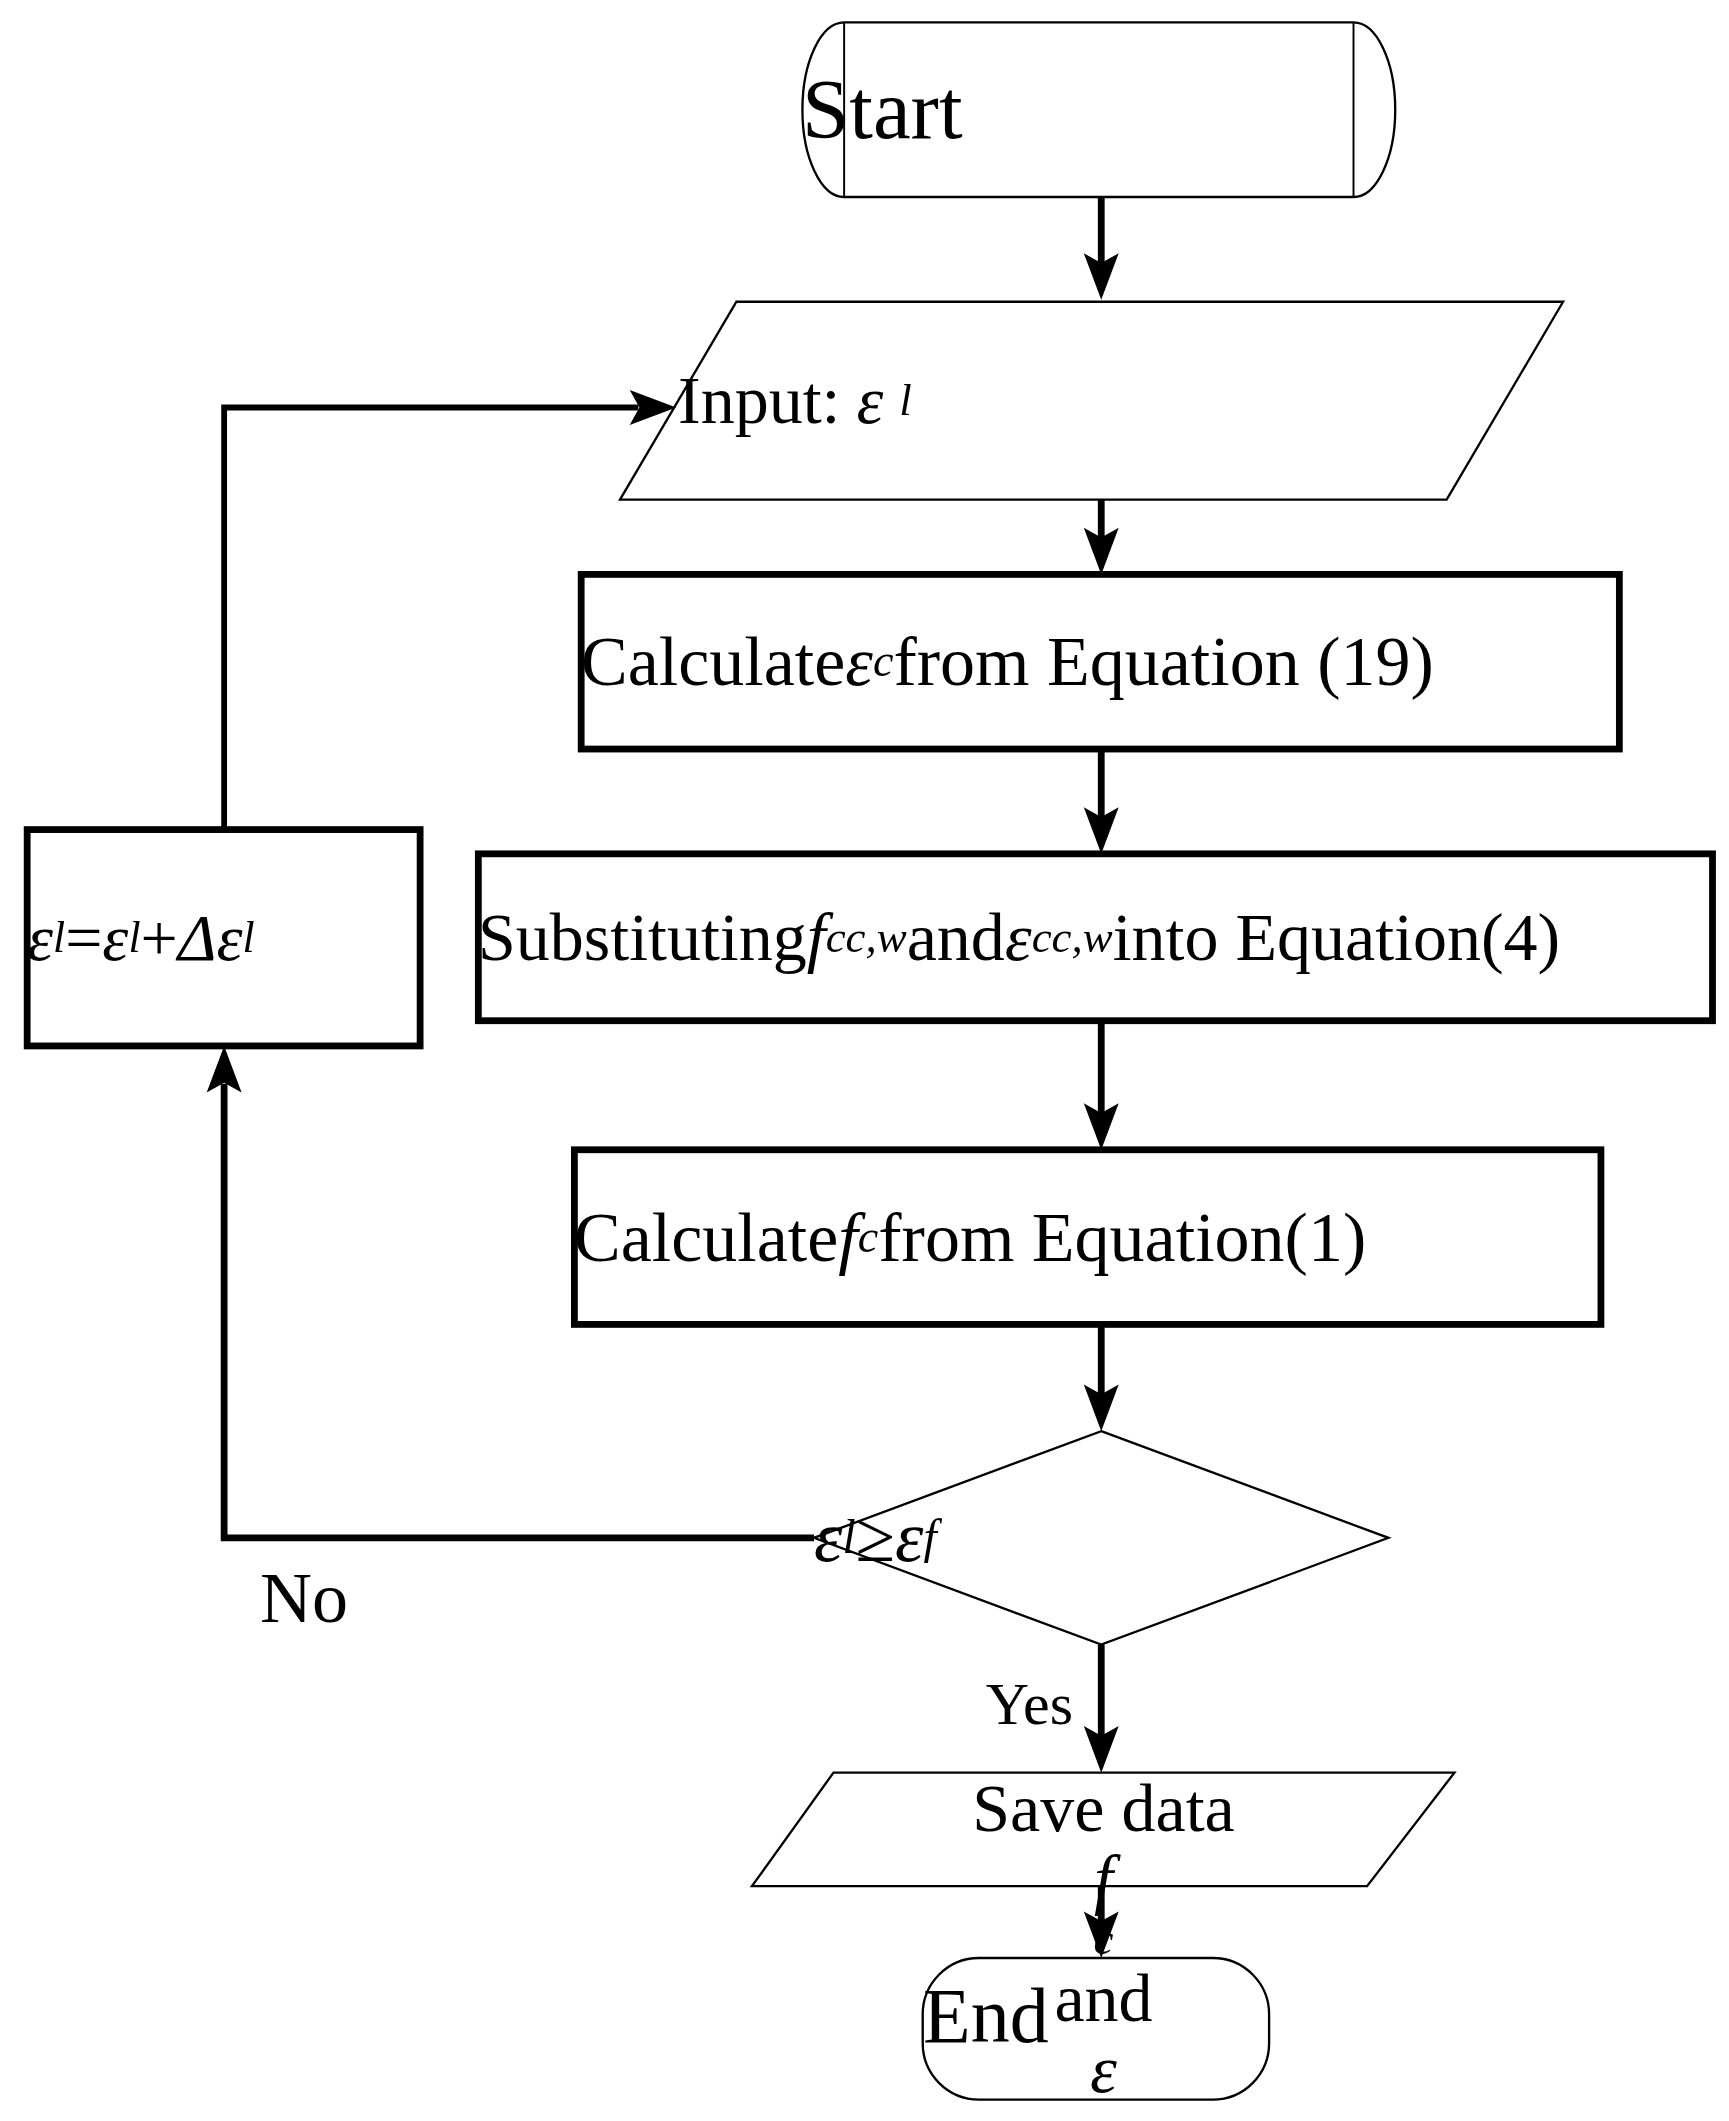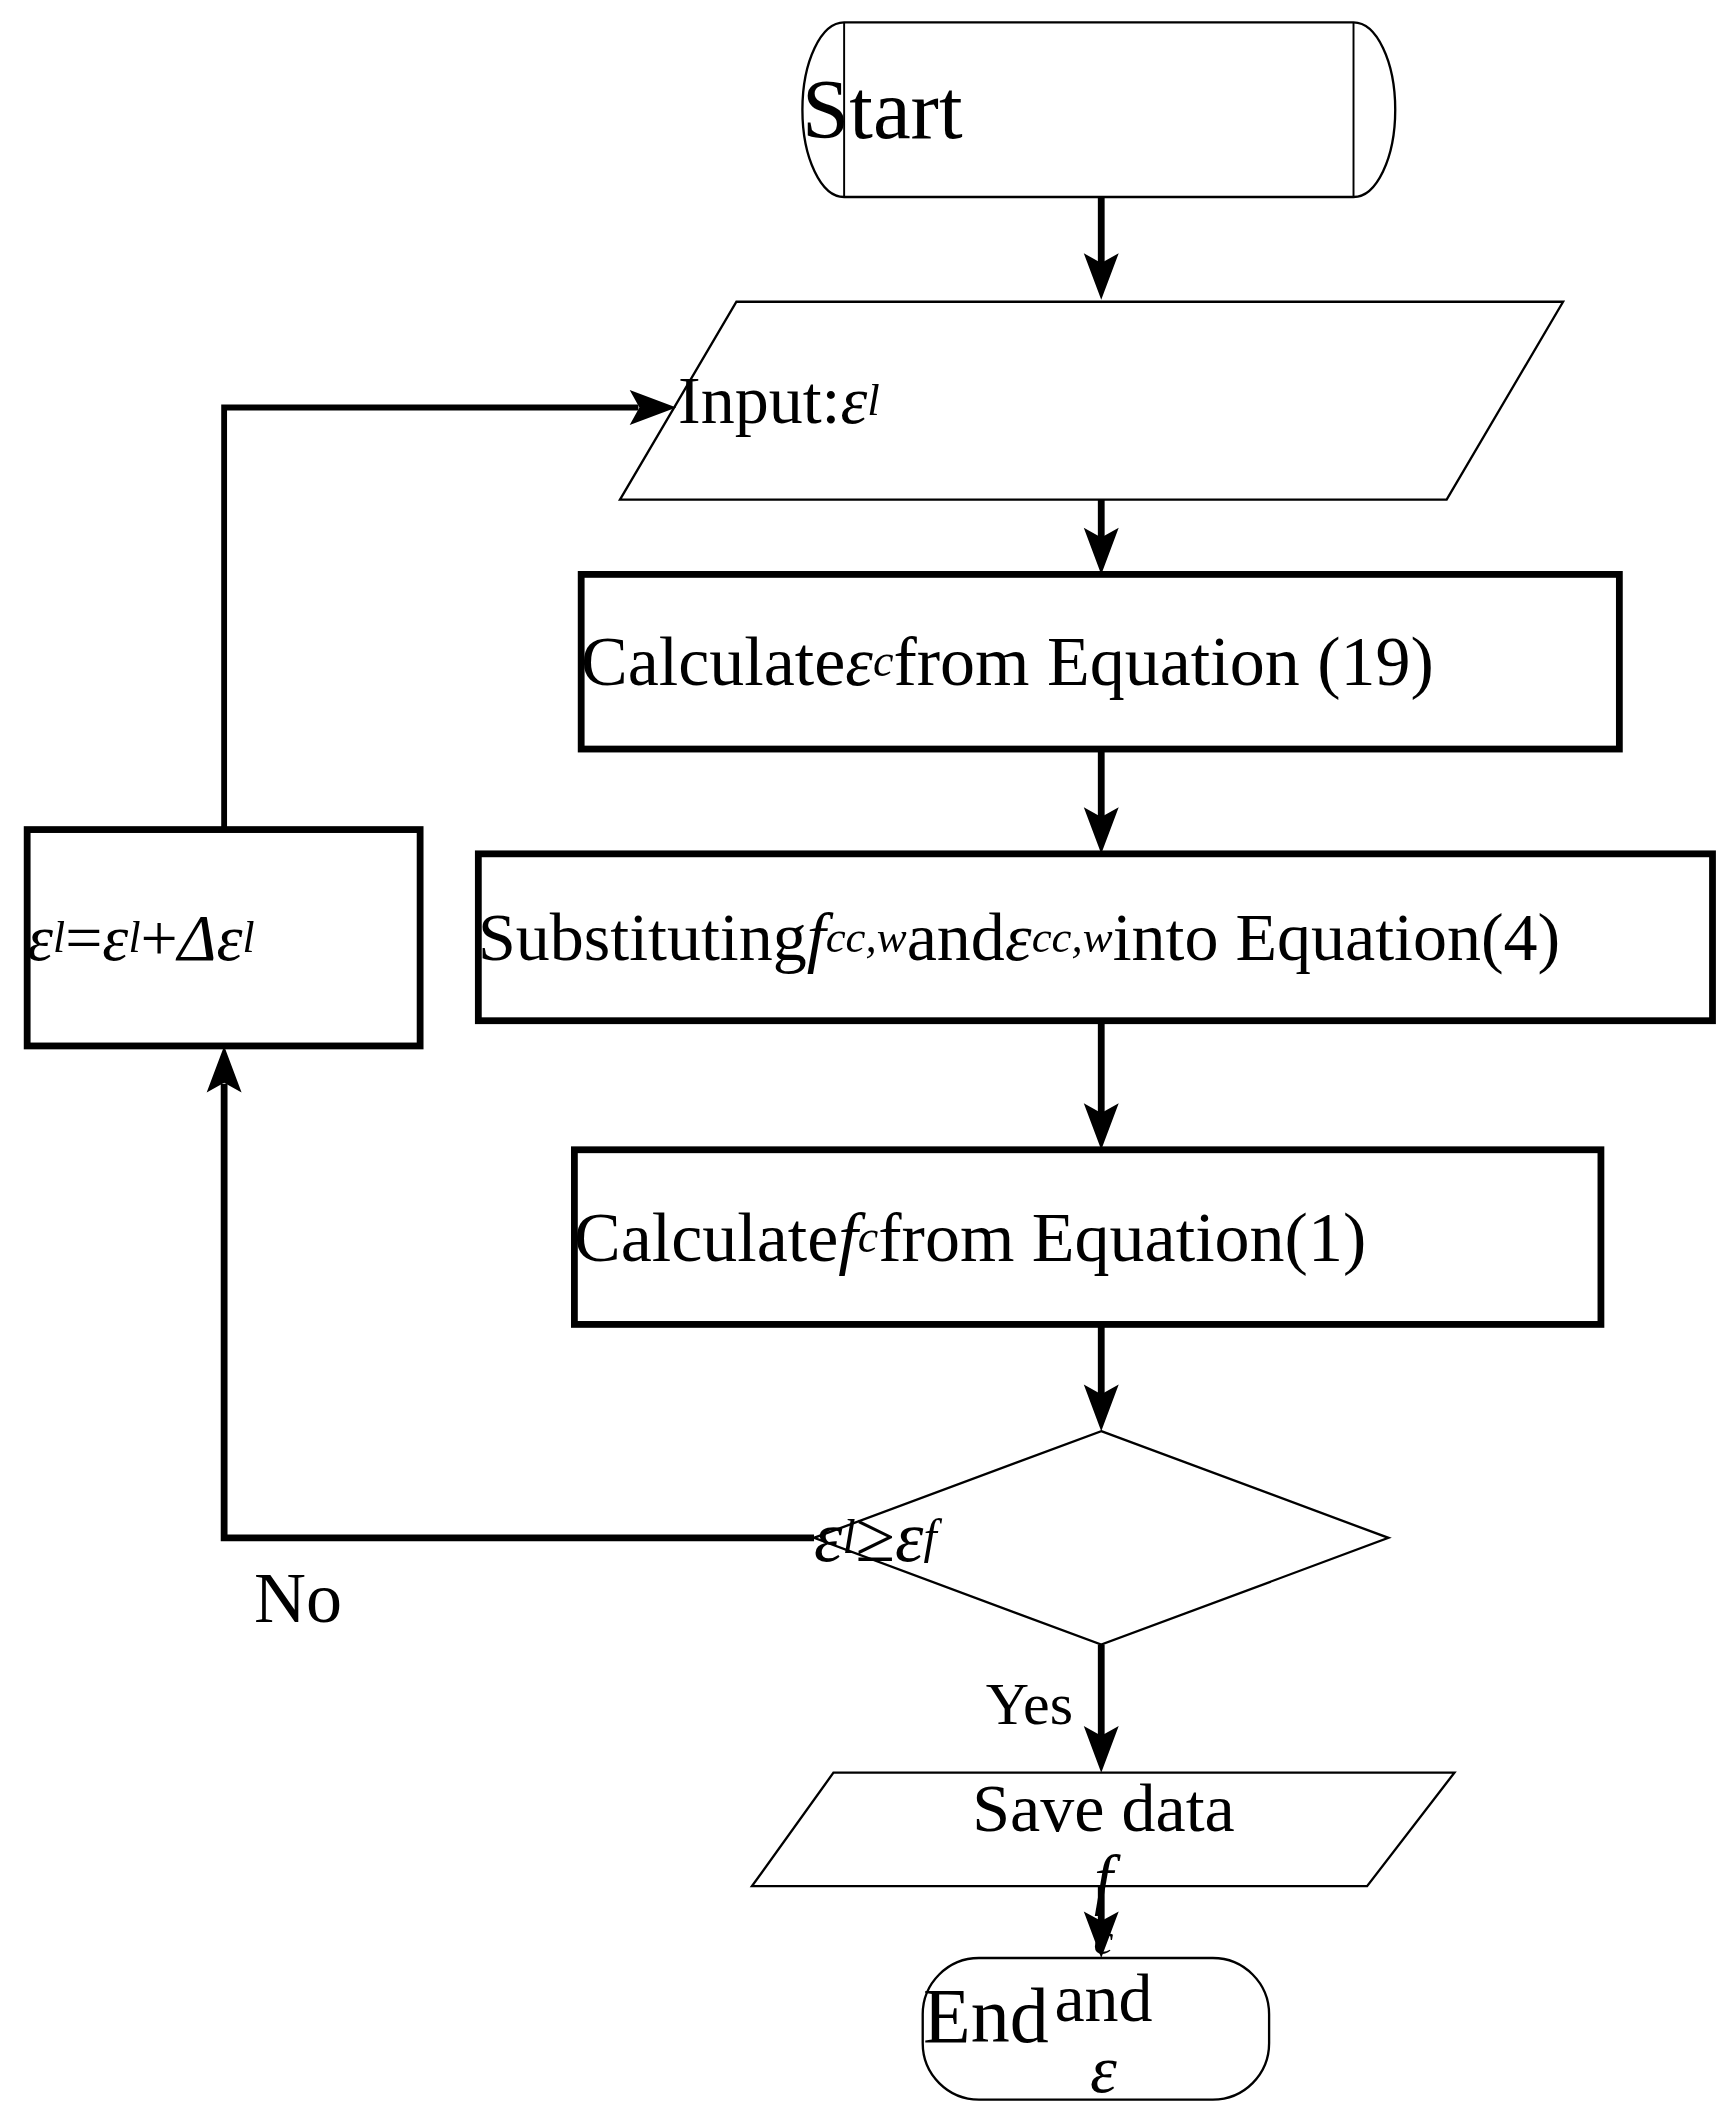--- a/index.html
+++ b/index.html
@@ -101,21 +101,21 @@
     <g>
       <polyline class="shaft w6 corner" points="231,855 231,420 658,420" fill="none"></polyline>
       <polygon class="head" points="697,420 649,402 659,420 649,438"></polygon>
     </g>
   </svg>
 
   <div class="lbl" style="left:802px;top:22px;width:592px;height:175px;font-size:85px;">
     <span>Start</span>
   </div>
 
-  <div class="lbl" style="left:678px;top:302px;width:827px;height:198px;font-size:68px;">
+  <div class="lbl" style="left:678px;top:302px;width:827px;height:198px;font-size:68px;gap:16px;">
     <span>Input:</span>
       <span class="it">ε</span>
       <span class="sb">l</span>
   </div>
 
   <div class="lbl" style="left:581px;top:574px;width:1038px;height:175px;font-size:70px;">
     <span>Calculate </span>
       <span class="it">ε</span>
       <span class="sb">c</span>
       <span> from Equation (19)</span>
@@ -168,18 +168,18 @@
   </div>
 
   <div class="lbl" style="left:923px;top:1958px;width:346px;height:116px;font-size:78px;">
     <span>End</span>
   </div>
 
   <div class="lbl alignR" style="left:835px;top:1661px;width:238px;height:87px;font-size:60px;">
     <span>Yes</span>
   </div>
 
-  <div class="lbl alignL" style="left:254px;top:1555px;width:252px;height:87px;font-size:72px;text-align:center;">
+  <div class="lbl alignL" style="left:260px;top:1555px;width:252px;height:87px;font-size:72px;text-align:center;">
     <span>No</span>
   </div>
 
 </div>
 
 
 </body></html>

